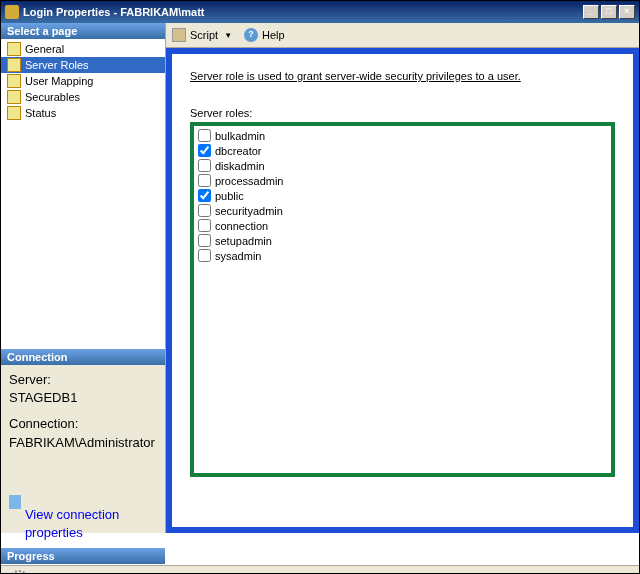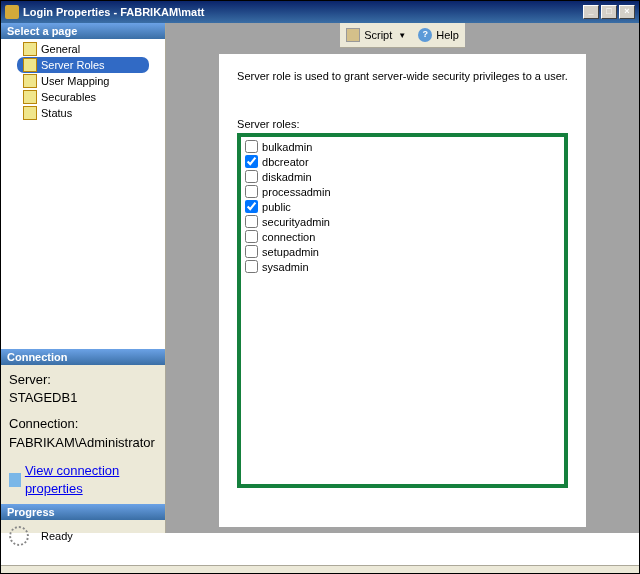--- a/index.html
+++ b/index.html
@@ -34,100 +34,98 @@
   border: 1px solid #fff;
   border-right-color: #404040; border-bottom-color: #404040;
   font-size: 9px; line-height: 10px; text-align: center;
   cursor: pointer;
   font-family: Arial;
   font-weight: bold;
 }
 .dlg-body {
   display: flex;
   height: 510px;
-  background: #a3a3a3;
+  background: #1d4ed8;
 }
 .left-panel {
   width: 165px;
   background: #ece9d8;
   border-right: 1px solid #aca899;
   display: flex;
   flex-direction: column;
 }
 .section-hdr {
   background: linear-gradient(to bottom, #6ba2e6, #3a6ea5);
   color: #fff;
   font-weight: bold;
   padding: 2px 6px;
   font-size: 11px;
 }
 .page-list {
   background: #fff;
   flex: 0 0 auto;
-  padding: 2px 16px;
+  padding: 2px 0;
   height: 310px;
 }
 .page-item {
   display: flex; align-items: center;
   padding: 1px 6px;
   cursor: pointer;
   gap: 4px;
 }
 .page-item.selected {
   background: #316ac5;
   color: #fff;
-  border-radius: 7px;
 }
 .page-icon {
   width: 14px; height: 14px;
   display: inline-block;
   background: #f0e68c;
   border: 1px solid #b8860b;
 }
 .conn-area {
   padding: 6px 8px;
   font-size: 13px;
   line-height: 1.4;
 }
 .conn-link {
   display: flex; align-items: center; gap: 4px;
   margin-top: 10px;
 }
 .conn-link-icon {
   width: 14px; height: 14px; background: #7ab7e8; display:inline-block;
 }
-.conn-link a { color: #0000ee; text-decoration: underline; cursor: pointer; }
+.conn-link a { color: #0000ee; cursor: pointer; margin-top: 44px; }
 .progress-area {
   display: flex; align-items: center; padding: 6px 8px; gap: 12px;
 }
 .spinner {
   width: 20px; height: 20px; border: 2px dotted #888; border-radius: 50%;
 }
 .right-panel {
   flex: 1;
   display: flex;
   flex-direction: column;
-  align-items: center;
 }
 .toolbar {
   background: #ece9d8;
   border-bottom: 1px solid #aca899;
   padding: 5px 6px;
   display: flex; align-items: center; gap: 4px; font-size:11px;
 }
 .tb-icon { width:14px; height:14px; display:inline-block; background:#d4c08a; border:1px solid #999; }
 .tb-help-icon { width:14px; height:14px; display:inline-block; background:#5c9ad8; border-radius:50%; color:#fff; font-weight:bold; font-size:9px; text-align:center; line-height:13px; }
 .tb-drop { font-size: 8px; margin-left:2px; }
 .content {
   background: #fff;
   margin: 6px;
   flex: 1;
   padding: 16px 18px;
 }
-.desc { margin-bottom: 36px; }
+.desc { margin-bottom: 25px; text-decoration: underline; }
 .roles-label { margin-bottom: 3px; }
 .roles-box {
   border: 4px solid #15803d;
   background: #fff;
   height: 355px;
   padding: 2px 4px;
   overflow: auto;
 }
 .role-row {
   display: flex; align-items: center; gap: 4px;

